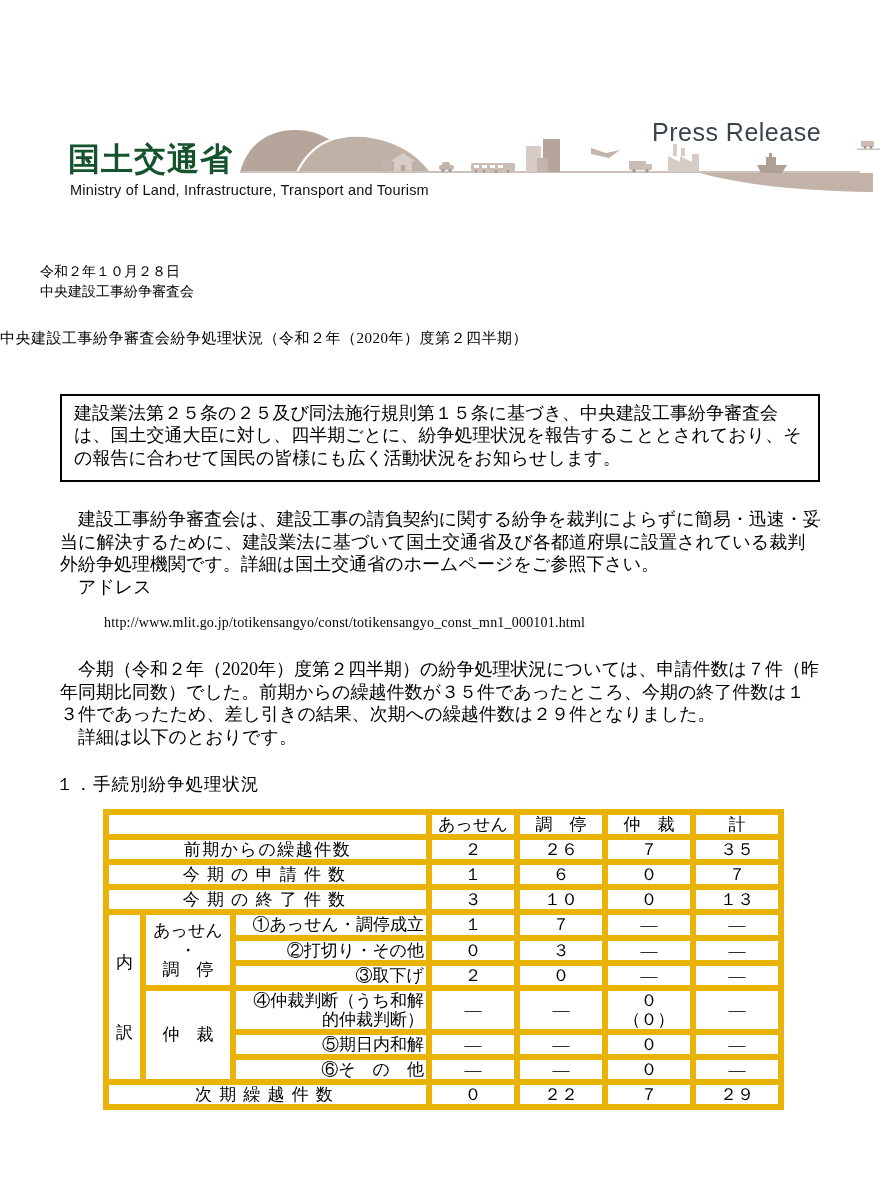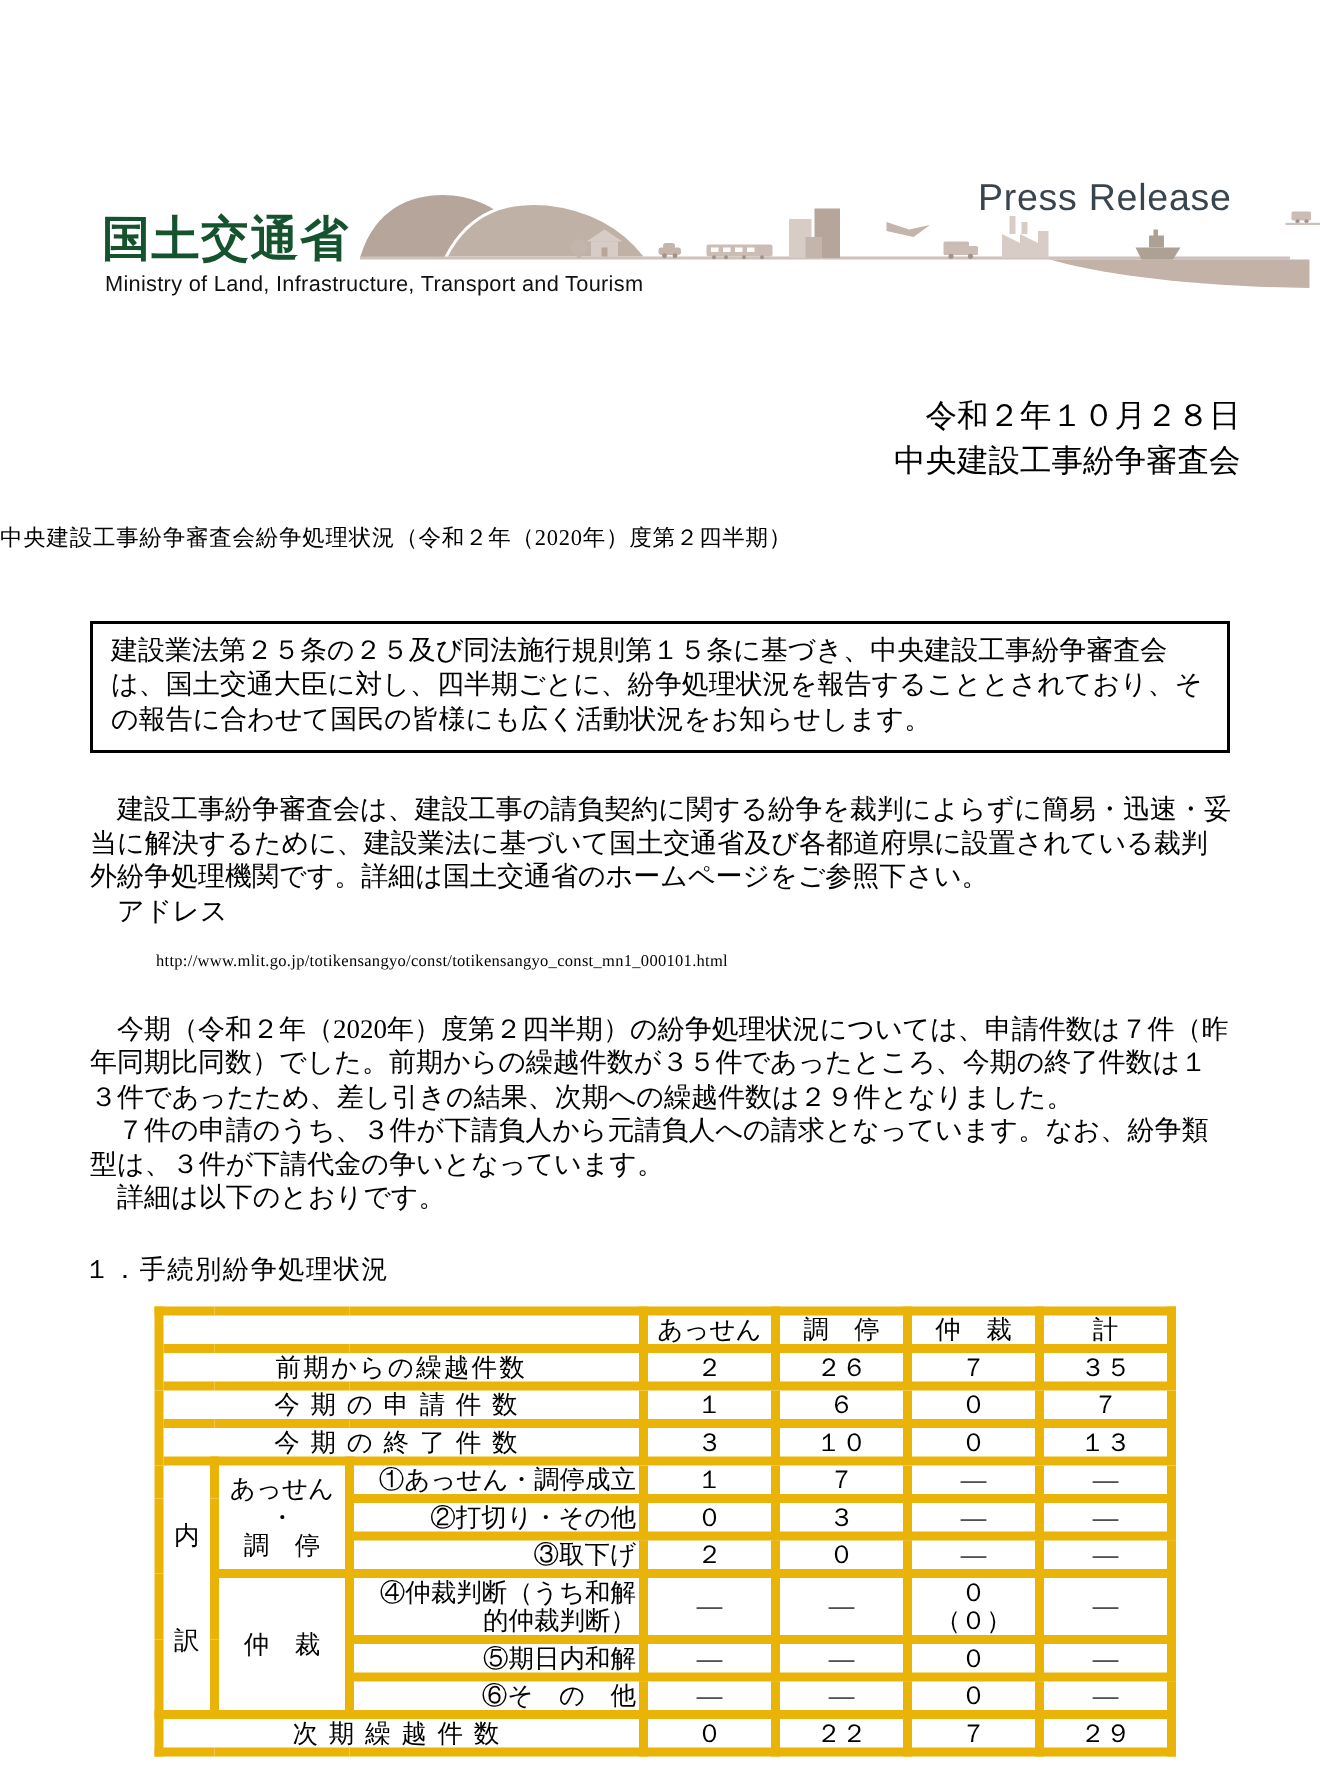--- a/index.html
+++ b/index.html
@@ -20,32 +20,32 @@
     font-family:"Liberation Sans","DejaVu Sans",sans-serif;
     font-size:14.5px; color:#111111; letter-spacing:0.2px;
   }
   .press {
     position:absolute; left:652px; top:118px;
     font-family:"Liberation Sans","DejaVu Sans",sans-serif;
     font-size:25px; color:#39454e; letter-spacing:0.5px; z-index:2;
   }
   .landscape { position:absolute; left:233px; top:124px; z-index:1; }
   
-  .dateblock { margin:50px 53px 0 0; text-align:right; font-size:21px; line-height:1.45; }
+  .dateblock { margin:50px 53px 0 0; text-align:left; font-size:14px; line-height:1.45;padding-left:40px; }
   
   .doc-title { margin-top:26px; text-align:left; font-size:15px; letter-spacing:0.5px; }
   
   .notice-box {
     margin:46px 60px 0 60px; border:2px solid #000;
     padding:6px 12px 10px 12px; font-size:18px; line-height:1.27;
   }
   
   .para { margin:26px 58px 0 60px; font-size:18px; line-height:1.25; }
   .addr-label { margin:0 58px 16px 60px; font-size:18px; line-height:1.25; }
-  .url-line { margin:2px 58px 0 104px; font-size:11px; line-height:1.3; letter-spacing:0.2px; }
+  .url-line { margin:2px 58px 0 104px; font-size:14px; line-height:1.3; letter-spacing:0.2px; }
   .para2 p { margin:0; }
   
   .section-heading { margin:24px 0 0 56px; font-size:17.5px; letter-spacing:1px; }
   
   table.dtable {
     border-collapse:collapse; table-layout:fixed; margin:13px 0 0 103px;
     width:675px; font-size:17px; border:2px solid #000;
   }
   .dtable td { border:6px solid #eab308; text-align:center; vertical-align:middle; padding:0 2px; height:20px; line-height:1.12; }
   .dtable td.v { border-left-width:2px; }
@@ -140,21 +140,20 @@
 <div class="notice-box">
   <span>建設業法第２５条の２５及び同法施行規則第１５条に基づき、中央建設工事紛争審査会は、国土交通大臣に対し、四半期ごとに、紛争処理状況を報告することとされており、その報告に合わせて国民の皆様にも広く活動状況をお知らせします。</span>
 </div>
 
 <p class="para">　建設工事紛争審査会は、建設工事の請負契約に関する紛争を裁判によらずに簡易・迅速・妥当に解決するために、建設業法に基づいて国土交通省及び各都道府県に設置されている裁判外紛争処理機関です。詳細は国土交通省のホームページをご参照下さい。</p>
 <p class="addr-label">　アドレス</p>
 <p class="url-line">http://www.mlit.go.jp/totikensangyo/const/totikensangyo_const_mn1_000101.html</p>
 
 <div class="para para2">
   <p>　今期（令和２年（2020年）度第２四半期）の紛争処理状況については、申請件数は７件（昨年同期比同数）でした。前期からの繰越件数が３５件であったところ、今期の終了件数は１３件であったため、差し引きの結果、次期への繰越件数は２９件となりました。</p>
-  <p>　７件の申請のうち、３件が下請負人から元請負人への請求となっています。なお、紛争類型は、３件が下請代金の争いとなっています。</p>
   <p>　詳細は以下のとおりです。</p>
 </div>
 
 <div class="section-heading">１．手続別紛争処理状況</div>
 
 <table class="dtable">
   <colgroup>
     <col style="width:37px">
       <col style="width:90px">
       <col style="width:196px">

